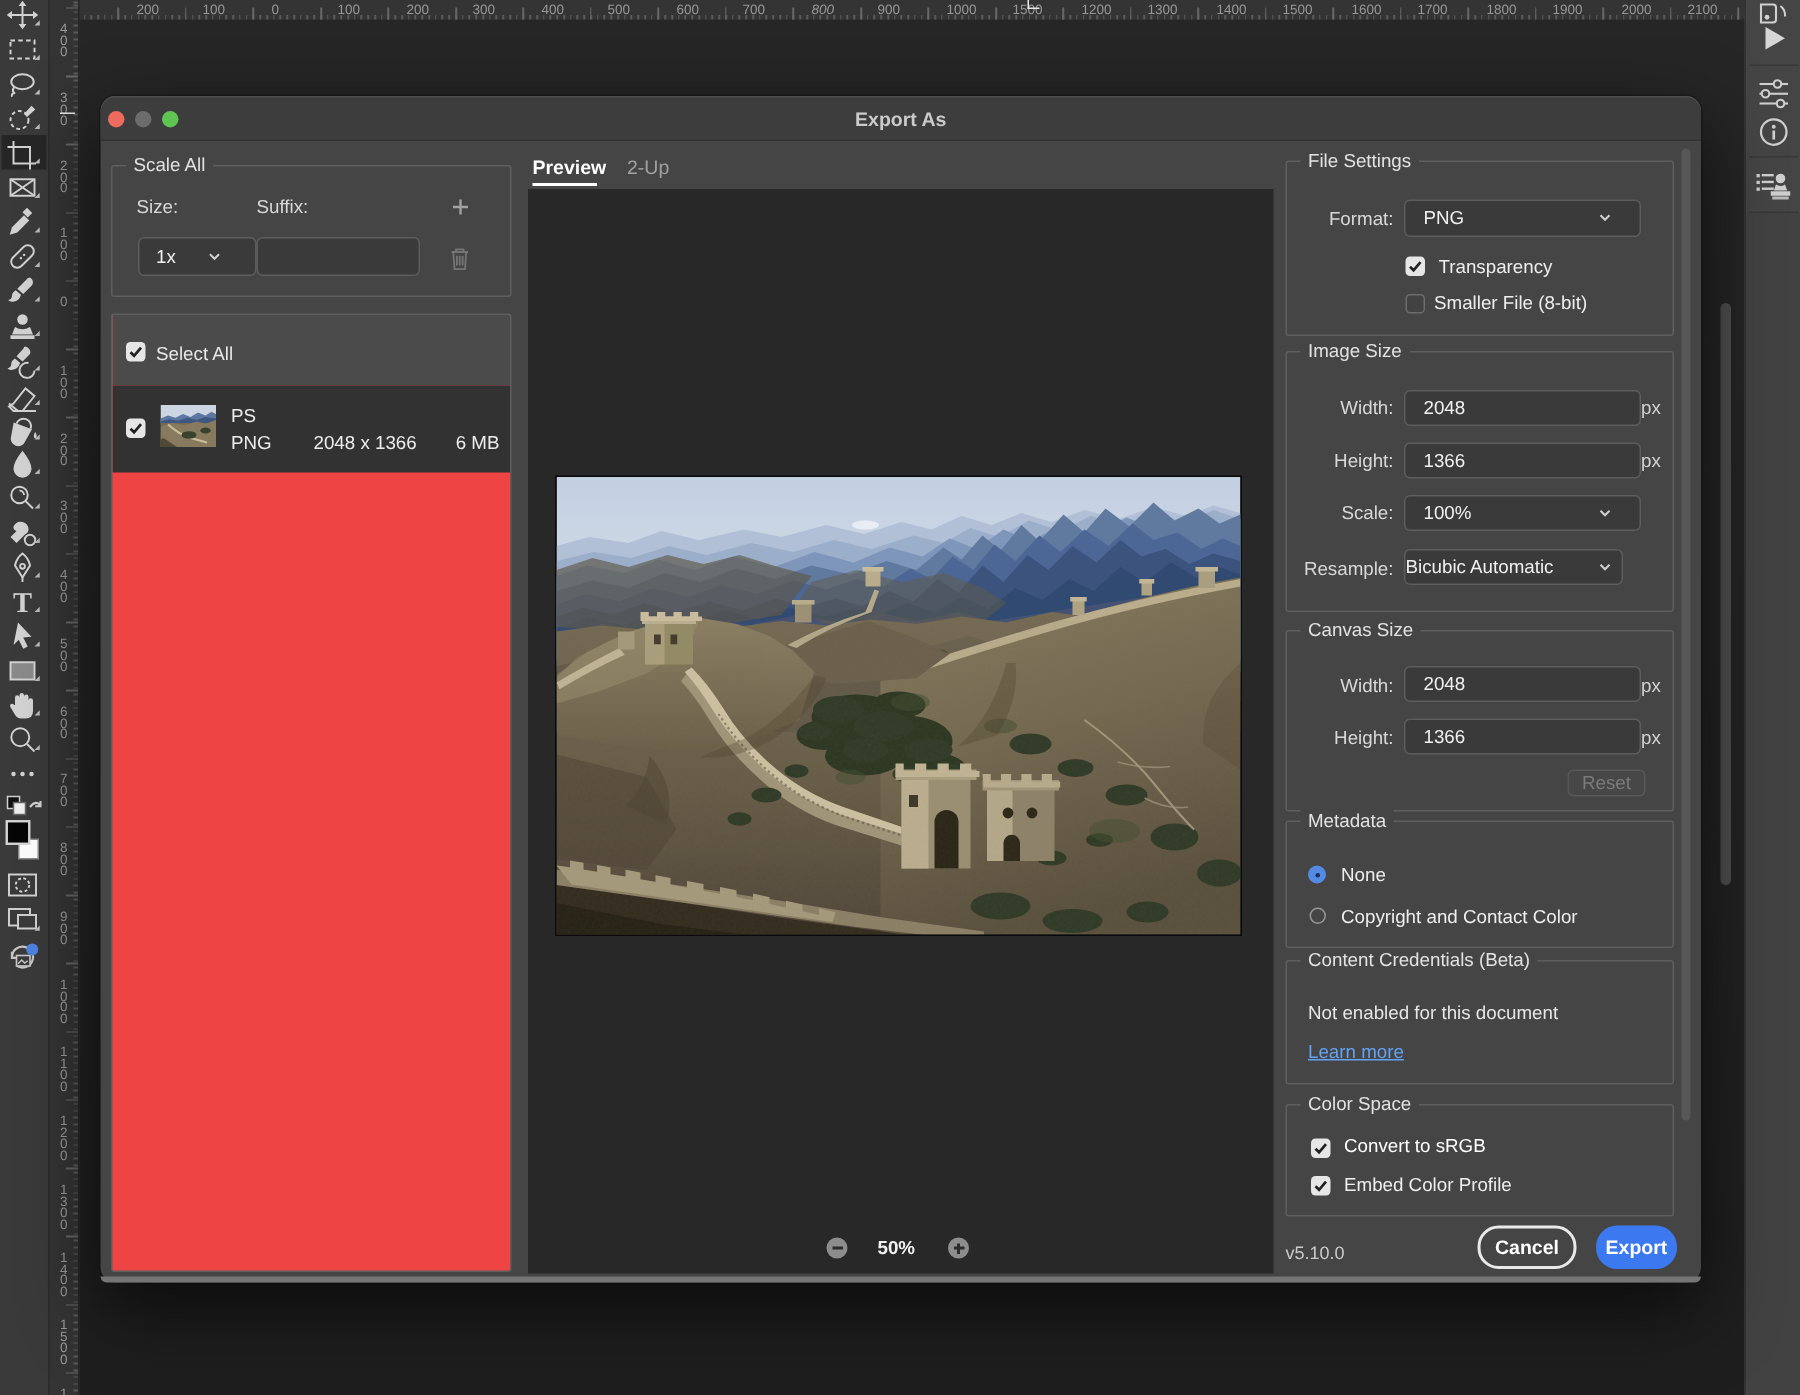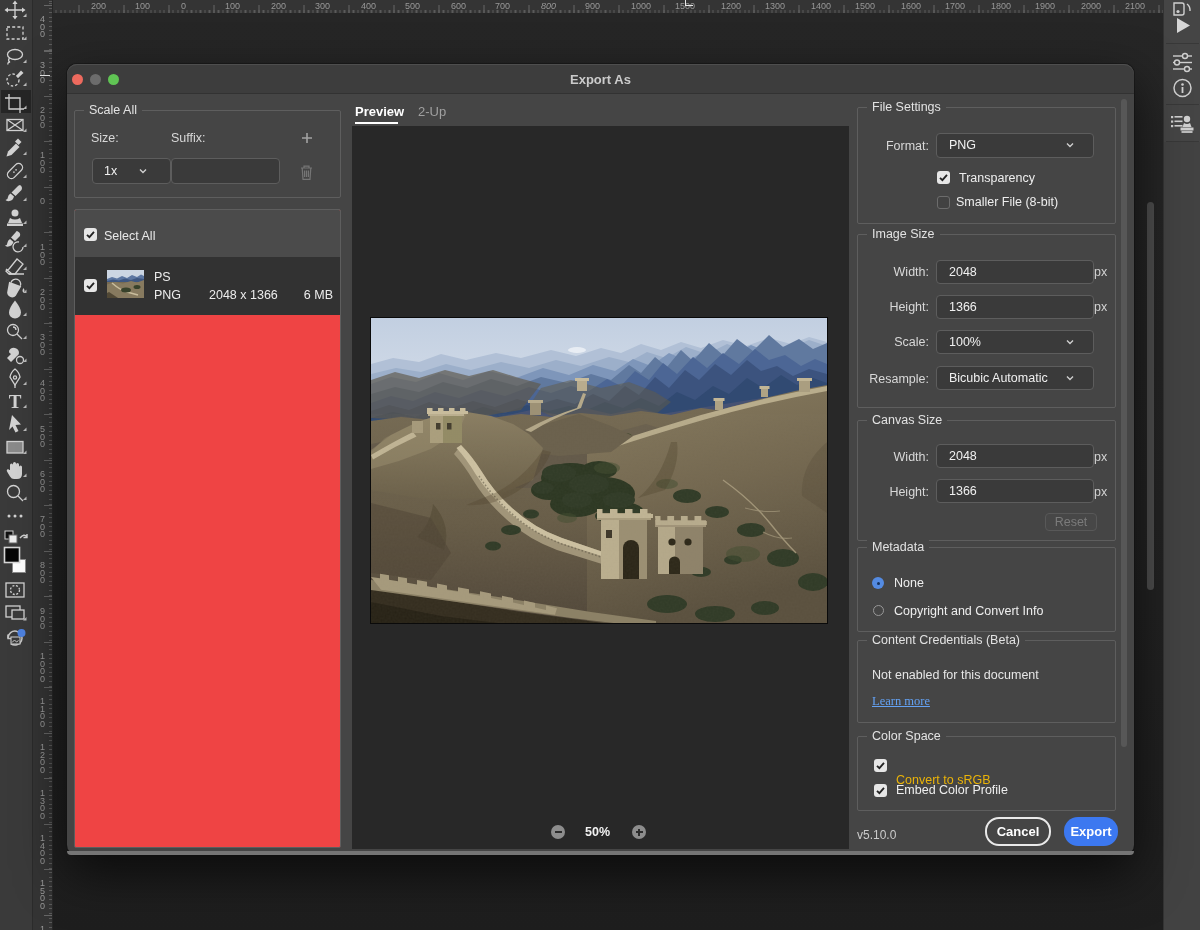--- a/index.html
+++ b/index.html
@@ -533,21 +533,21 @@
       <div class="px" style="left:236px;top:30px;">px</div>
       <div class="lbl" style="right:186px;top:65px;">Height:</div>
       <div class="field" style="left:78px;top:60px;width:144px;height:22px;line-height:22px;padding-left:12px;">1366</div>
       <div class="px" style="left:236px;top:65px;">px</div>
       <div class="lbl" style="right:186px;top:100px;">Scale:</div>
       <div class="field" style="left:78px;top:95px;width:144px;height:22px;line-height:22px;padding-left:12px;">100%</div>
       <svg class="chev" style="left:208px;top:103px;" viewBox="0 0 8 8">
           <path d="M1 2.5 L4 5.5 L7 2.5" stroke="#cfcfcf" stroke-width="1.4" fill="none"></path>
         </svg>
       <div class="lbl" style="right:186px;top:137px;">Resample:</div>
-      <div class="field" style="left:78px;top:131px;width:144px;height:22px;line-height:22px;padding-left:12px;">Bicubic Automatic</div>
+      <div class="field" style="left:78px;top:131px;width:144px;height:22px;line-height:22px;">Bicubic Automatic</div>
       <svg class="chev" style="left:208px;top:139px;" viewBox="0 0 8 8">
           <path d="M1 2.5 L4 5.5 L7 2.5" stroke="#cfcfcf" stroke-width="1.4" fill="none"></path>
         </svg>
     </div>
 
     <div class="group" style="left:790px;top:356px;width:257px;height:119px;">
       <div class="glabel">Canvas Size</div>
       <div class="lbl" style="right:186px;top:29px;">Width:</div>
       <div class="field" style="left:78px;top:23px;width:144px;height:22px;line-height:22px;padding-left:12px;">2048</div>
       <div class="px" style="left:236px;top:29px;">px</div>
@@ -556,36 +556,36 @@
       <div class="px" style="left:236px;top:64px;">px</div>
       <div style="position:absolute;left:187px;top:92px;width:50px;height:16px;background:#474747;border:1px solid #585858;border-radius:4px;color:#7b7b7b;font-size:12.5px;text-align:center;line-height:16px;">Reset</div>
     </div>
 
     <div class="group" style="left:790px;top:483px;width:257px;height:83px;">
       <div class="glabel">Metadata</div>
       <div style="position:absolute;left:14px;top:29px;width:12px;height:12px;border-radius:50%;background:#548be2;"></div>
       <div style="position:absolute;left:19px;top:34px;width:3px;height:3px;border-radius:50%;background:#15315c;"></div>
       <div class="lbl" style="left:36px;top:28px;color:#eee;">None</div>
       <div style="position:absolute;left:14.5px;top:57px;width:9px;height:9px;border-radius:50%;border:1.5px solid #989898;"></div>
-      <div class="lbl" style="left:36px;top:56px;color:#eee;">Copyright and Convert Info</div>
+      <div class="lbl" style="left:36px;top:56px;color:#eee;">Copyright and Contact Color</div>
     </div>
 
     <div class="group" style="left:790px;top:576px;width:257px;height:81px;">
       <div class="glabel">Content Credentials (Beta)</div>
       <div class="lbl" style="left:14px;top:27px;color:#e6e6e6;">Not enabled for this document</div>
-      <div class="lbl" style="left:14px;top:53px;color:#64a2f4;text-decoration:underline;font-family:Liberation Serif, serif;">Learn more</div>
+      <div class="lbl" style="left:14px;top:53px;color:#64a2f4;text-decoration:underline;">Learn more</div>
     </div>
 
     <div class="group" style="left:790px;top:672px;width:257px;height:73px;">
       <div class="glabel">Color Space</div>
       <div class="cb" style="left:16px;top:22px;"></div>
       <svg class="ckv" style="left:16px;top:22px;" viewBox="0 0 13 13">
           <path d="M3 6.8 L5.4 9.2 L10 3.8" stroke="#222" stroke-width="1.8" fill="none"></path>
         </svg>
-      <div class="lbl" style="left:38px;top:36px;color:#eab308;">Convert to sRGB</div>
+      <div class="lbl" style="left:38px;top:20px;color:#ffffff;">Convert to sRGB</div>
       <div class="cb" style="left:16px;top:47px;"></div>
       <svg class="ckv" style="left:16px;top:47px;" viewBox="0 0 13 13">
           <path d="M3 6.8 L5.4 9.2 L10 3.8" stroke="#222" stroke-width="1.8" fill="none"></path>
         </svg>
       <div class="lbl" style="left:38px;top:46px;color:#eee;">Embed Color Profile</div>
     </div>
 
     <div class="abs" id="vver" style="left:790px;top:764px;">v5.10.0</div>
     <div class="pill" style="left:918px;top:753px;width:62px;height:25px;line-height:25px;border:2px solid #e9e9e9;background:transparent;">Cancel</div>
     <div class="pill" style="left:997px;top:753px;width:54px;height:29px;line-height:29px;background:#3c78f0;">Export</div>

